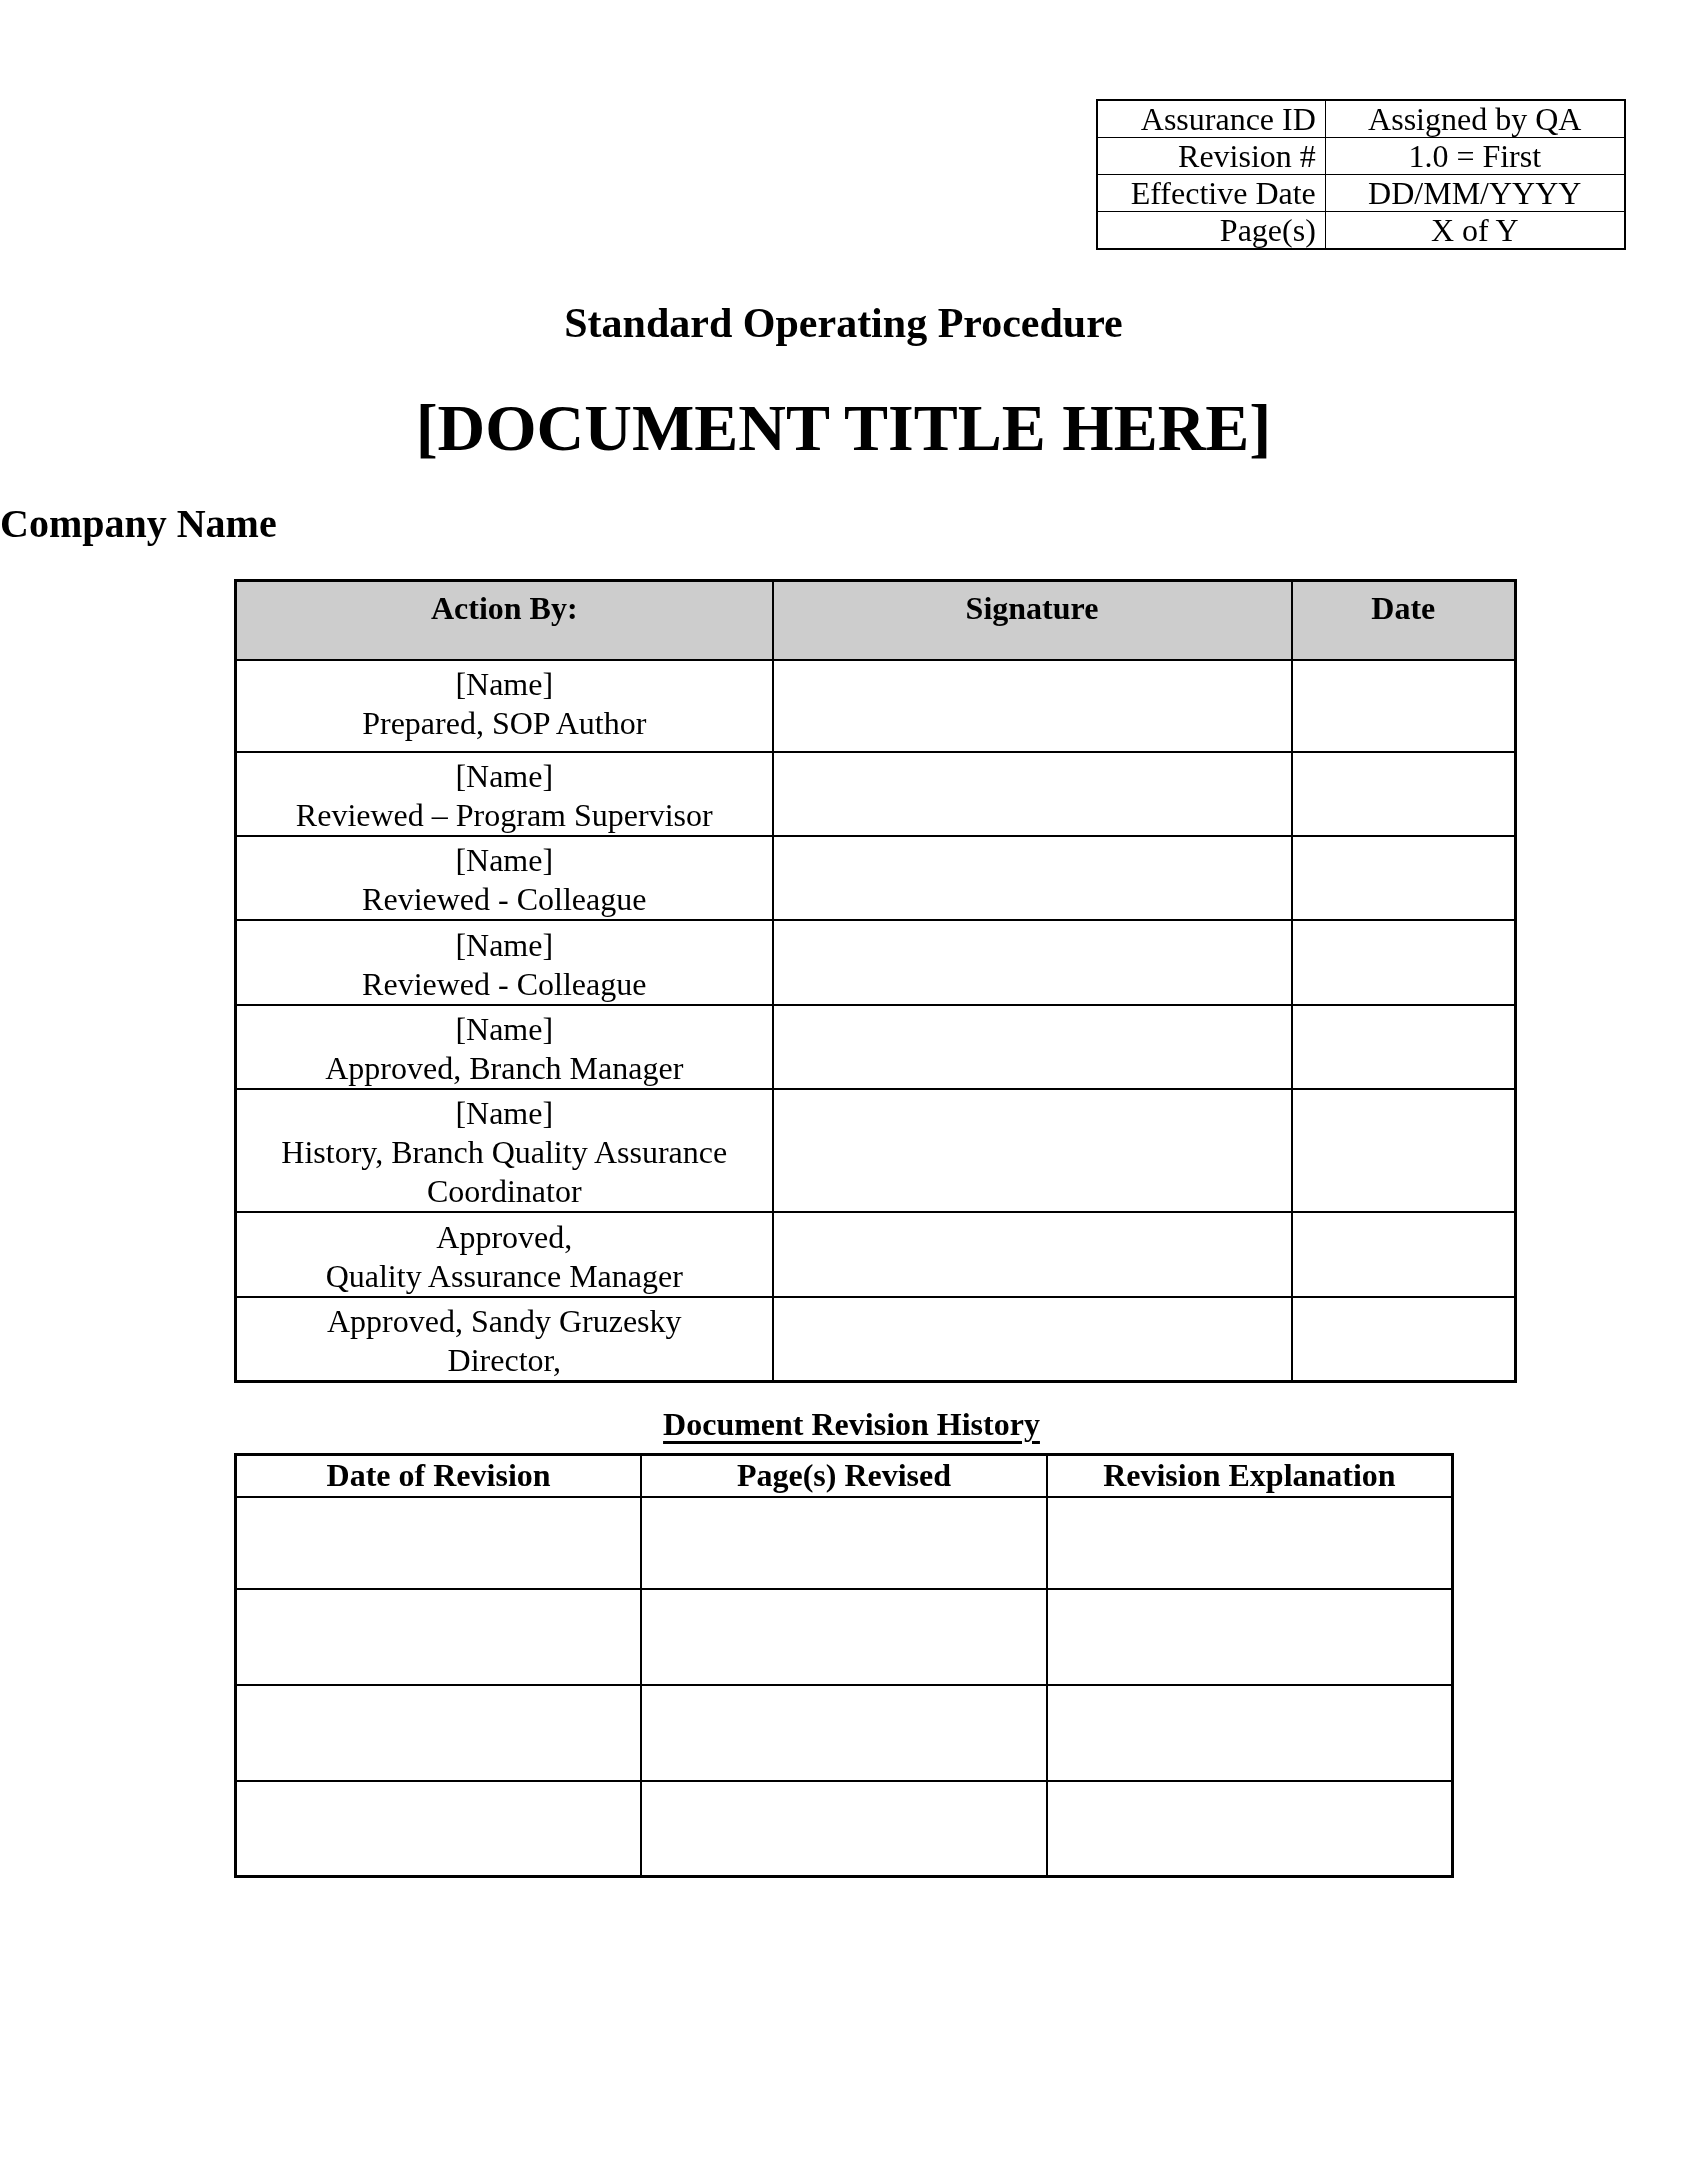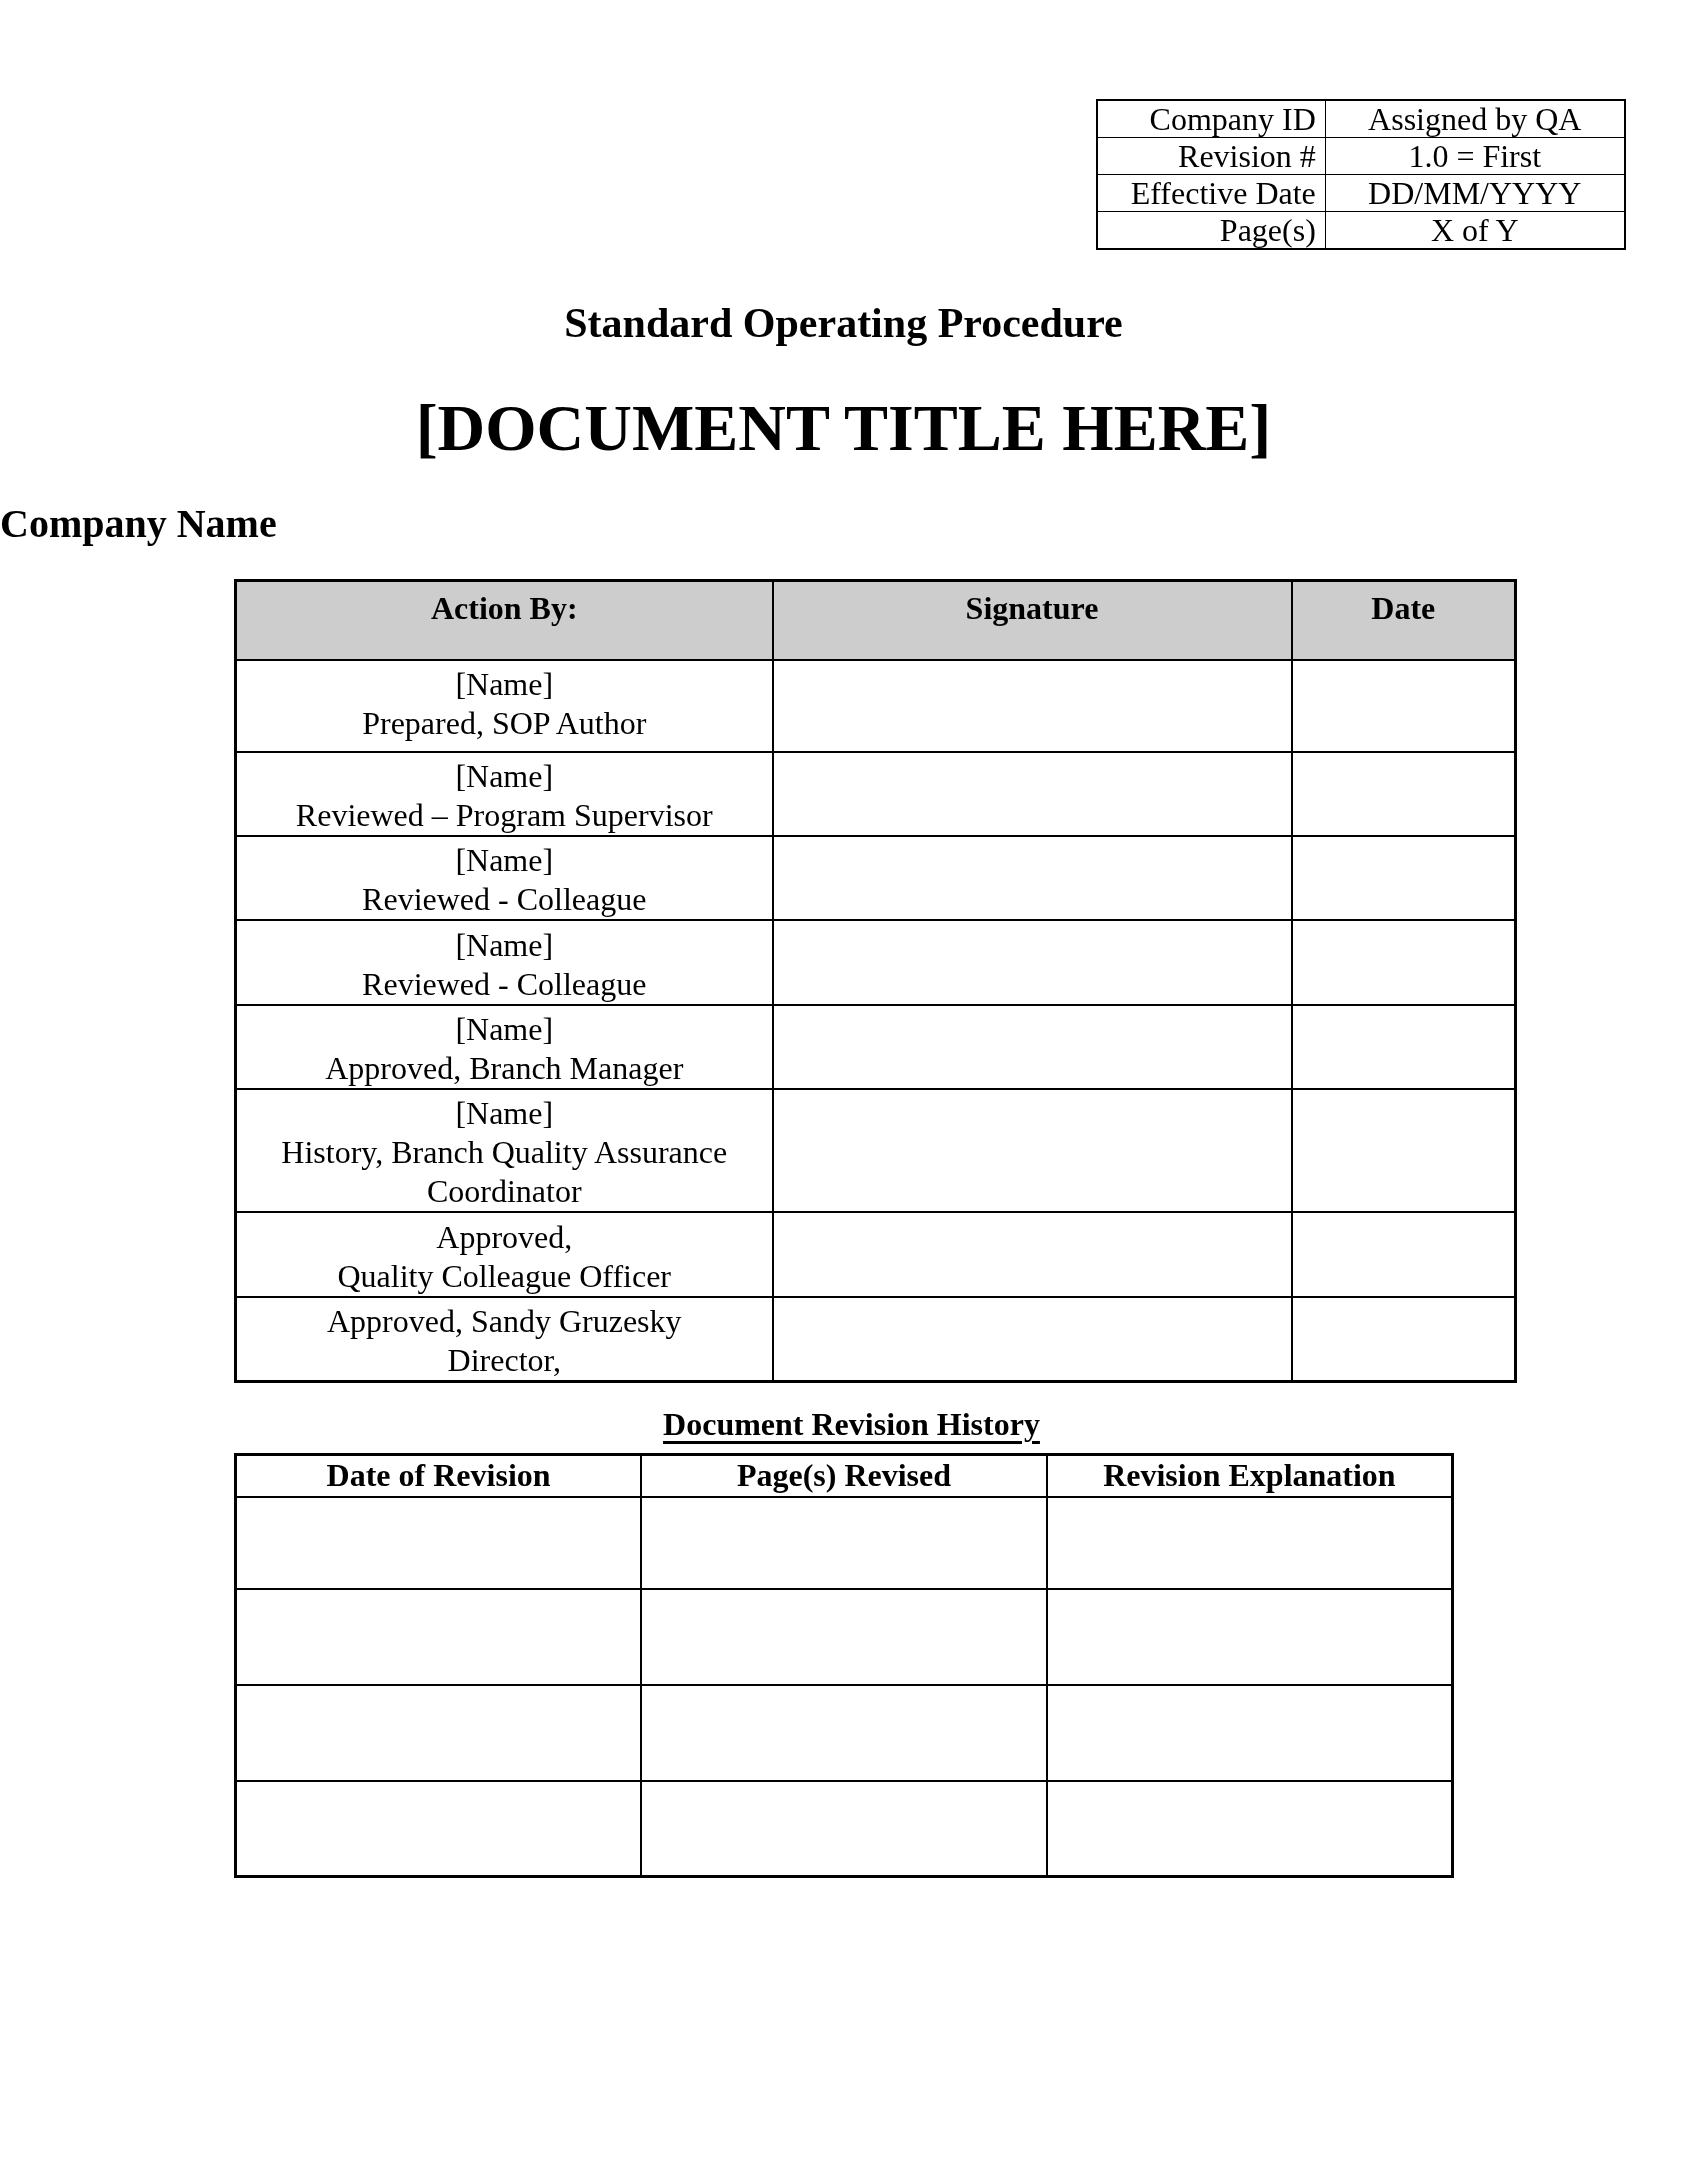--- a/index.html
+++ b/index.html
@@ -108,21 +108,21 @@
   .revision-table tbody tr:nth-child(n+2){ height:96px; }
 </style>
 </head>
 <body>
 
 <div class="page">
 
   <table class="info-table">
     <tbody>
       <tr>
-        <td class="lbl">Company ID</td>
+        <td class="lbl">Assurance ID</td>
         <td class="val">Assigned by QA</td>
       </tr>
       <tr>
         <td class="lbl">Revision #</td>
         <td class="val">1.0 = First</td>
       </tr>
       <tr>
         <td class="lbl">Effective Date</td>
         <td class="val">DD/MM/YYYY</td>
       </tr>
@@ -196,21 +196,21 @@
           <div>[Name]</div>
           <div>History, Branch Quality Assurance</div>
           <div>Coordinator</div>
         </td>
         <td></td>
         <td></td>
       </tr>
       <tr>
         <td>
           <div>Approved,</div>
-          <div>Quality Colleague Officer</div>
+          <div>Quality Assurance Manager</div>
         </td>
         <td></td>
         <td></td>
       </tr>
       <tr>
         <td>
           <div>Approved, Sandy Gruzesky</div>
           <div>Director,</div>
         </td>
         <td></td>

